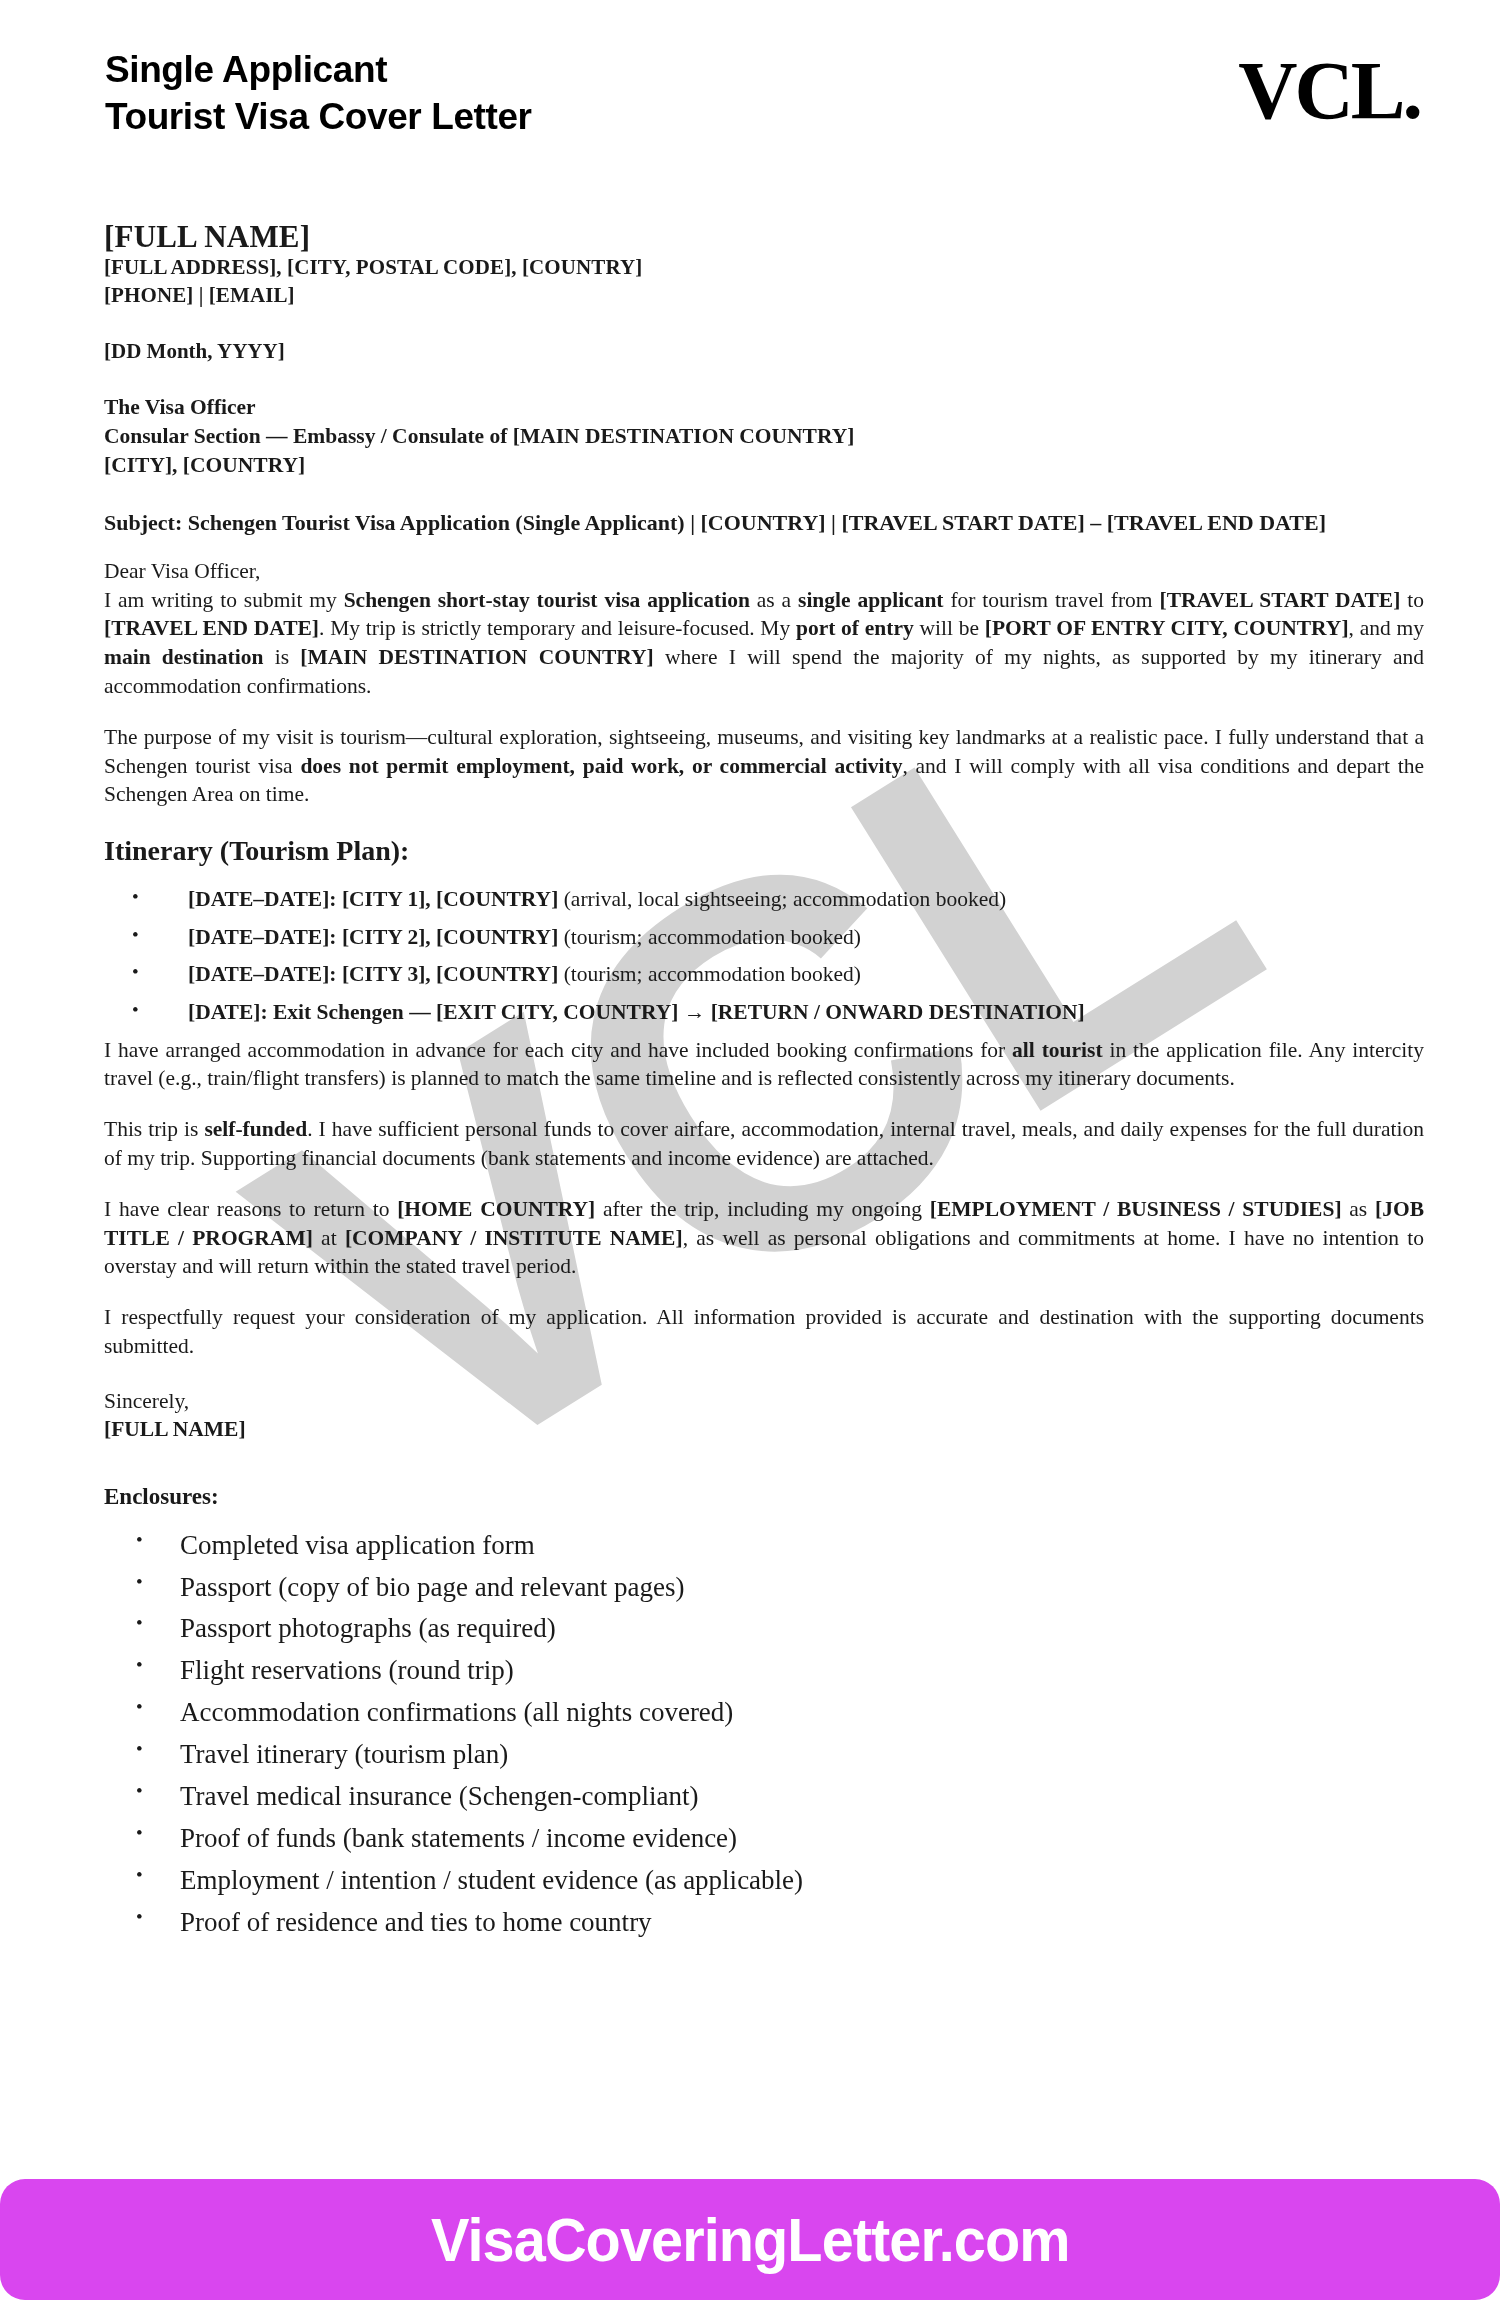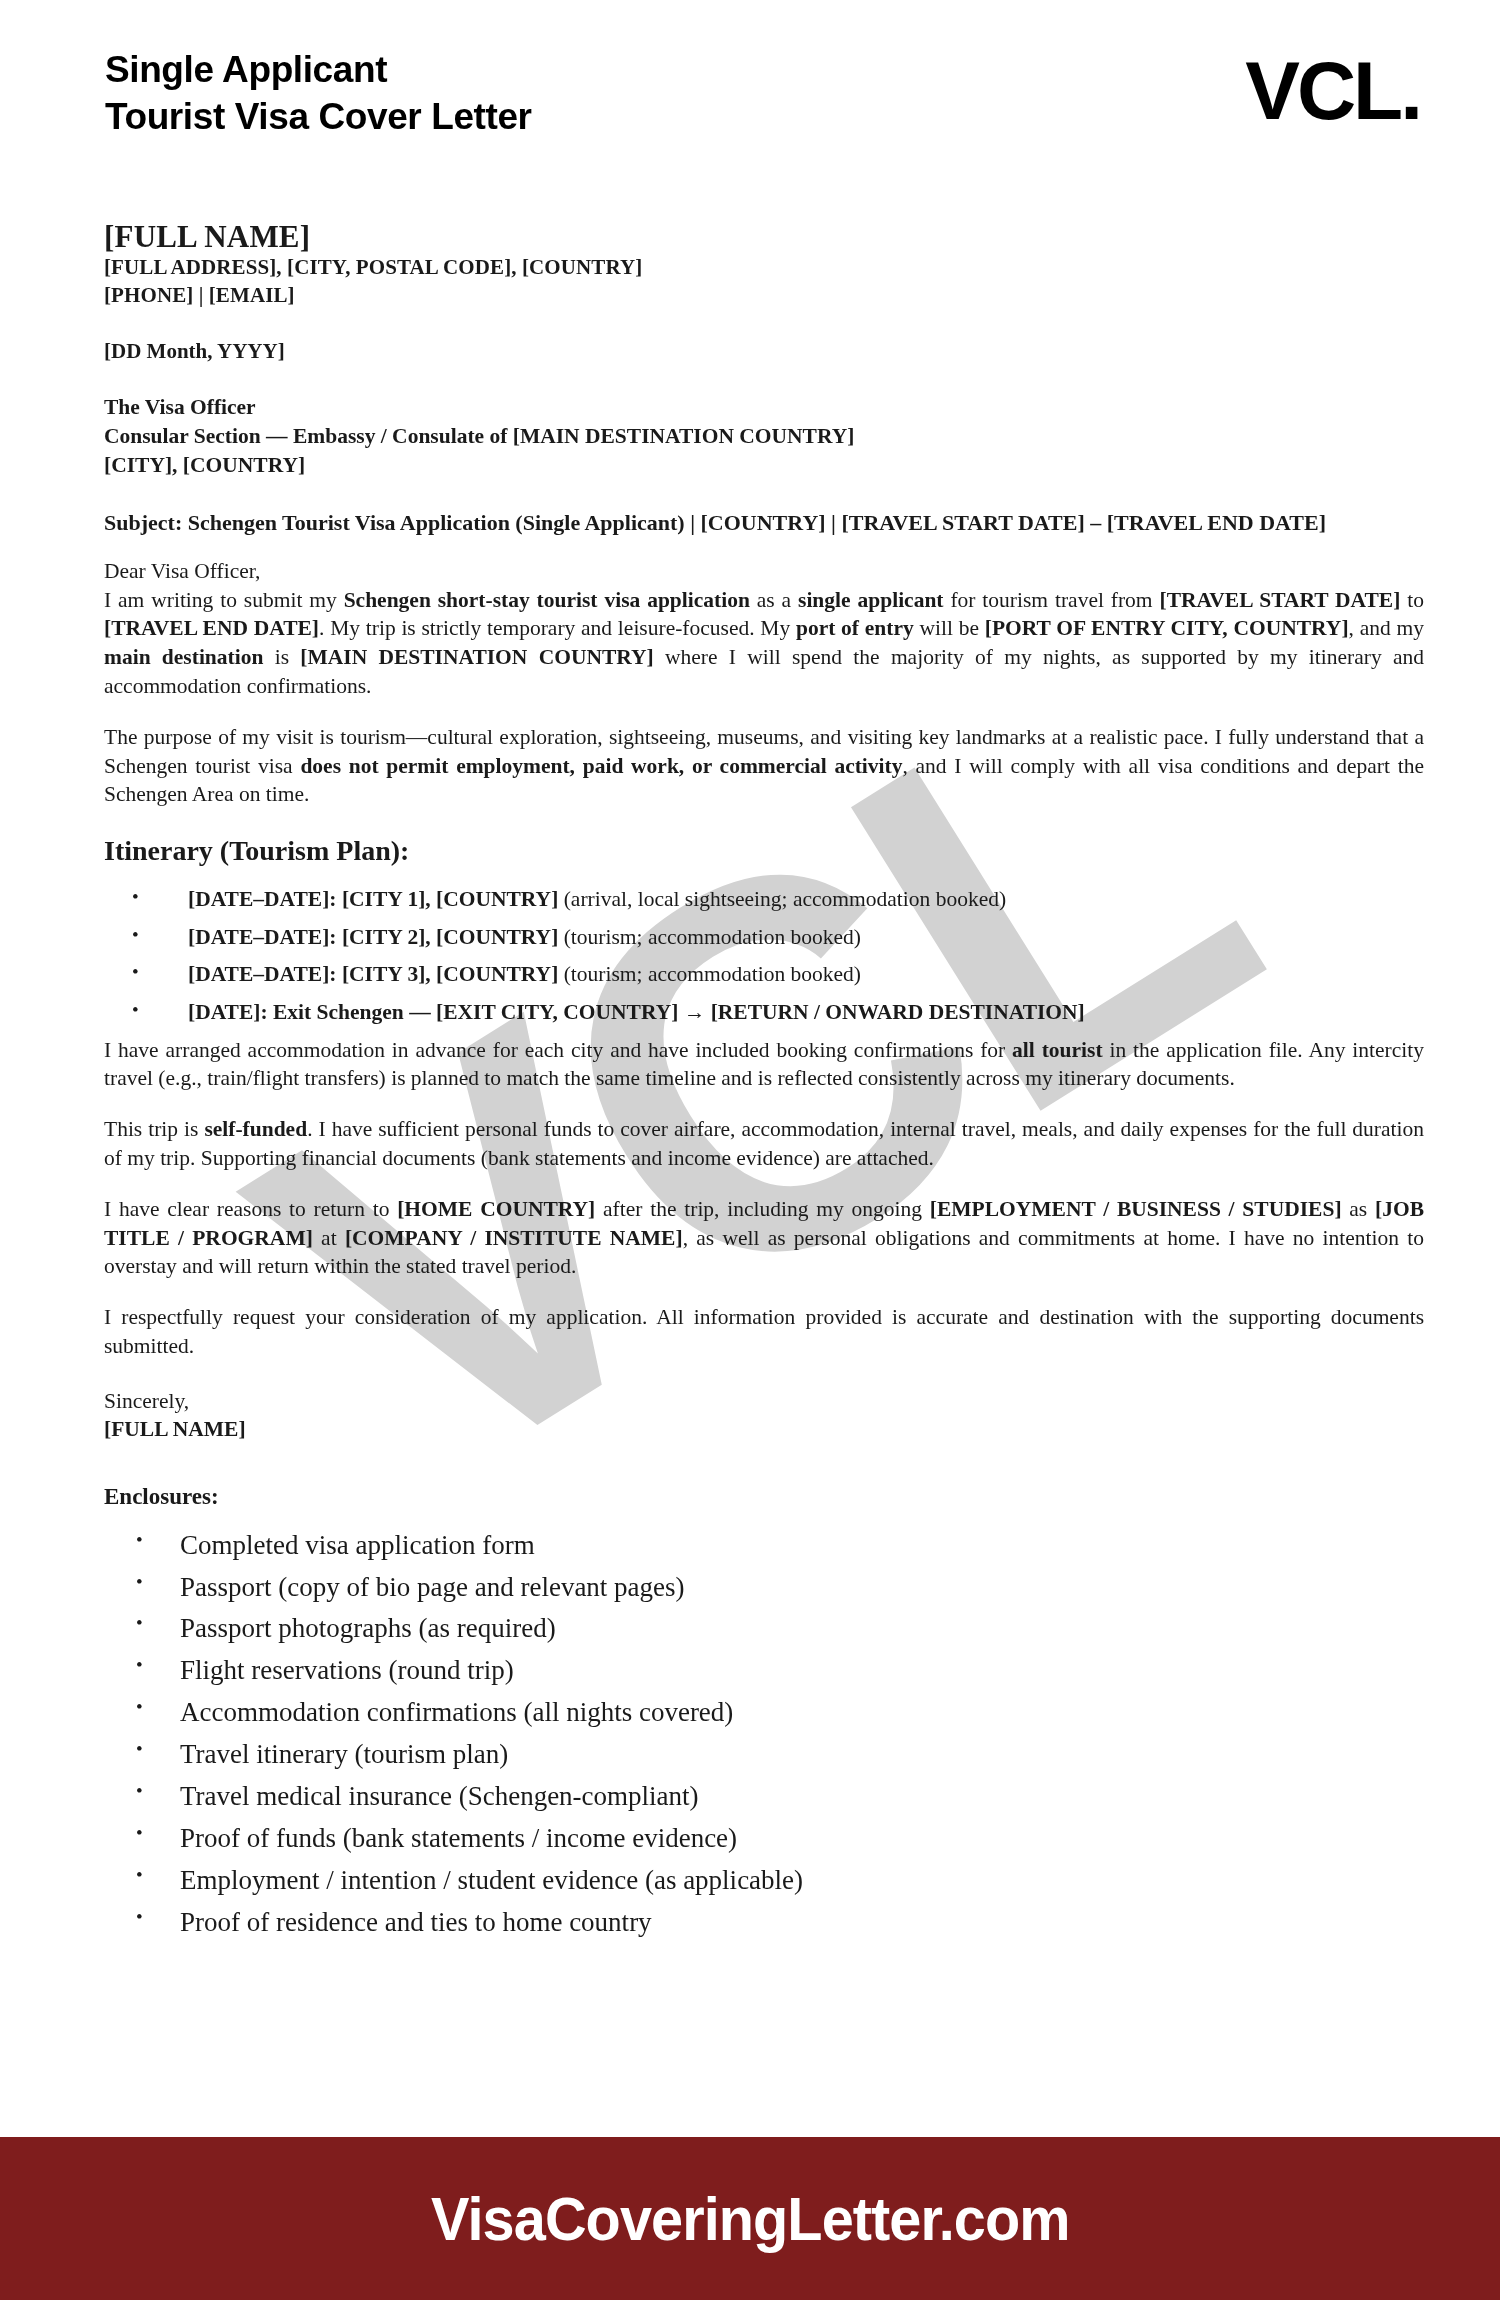--- a/index.html
+++ b/index.html
@@ -57,21 +57,21 @@
   .header-title {
     font-family: "Liberation Sans", "DejaVu Sans", sans-serif;
     font-weight: 700;
     font-size: 37px;
     line-height: 1.28;
     letter-spacing: -0.4px;
     color: #000000;
     white-space: pre-line;
   }
   .brand-logo {
-    font-family: Liberation Sans, sans-serif;
+    font-family: Liberation Serif, serif;
     font-weight: 700;
     font-size: 82px;
     line-height: 0.95;
     letter-spacing: -3px;
     color: #000000;
     margin-top: 6px;
   }
 
   
   .letter {
@@ -179,26 +179,27 @@
     font-size: 23px;
     margin-top: 38px;
   }
 
   
   .doc-footer {
     position: absolute;
     left: 0;
     right: 0;
     bottom: 0;
-    height: 163px;
-    background: #7f1d1d;
+    height: 121px;
+    background: #d946ef;
     display: flex;
     align-items: center;
     justify-content: center;
     z-index: 3;
+    border-radius: 25px;
   }
   .footer-text {
     font-family: "Liberation Sans", "DejaVu Sans", sans-serif;
     font-weight: 700;
     font-size: 62px;
     letter-spacing: -1px;
     color: #ffffff;
     transform: scaleX(0.93);
   }
 </style>

